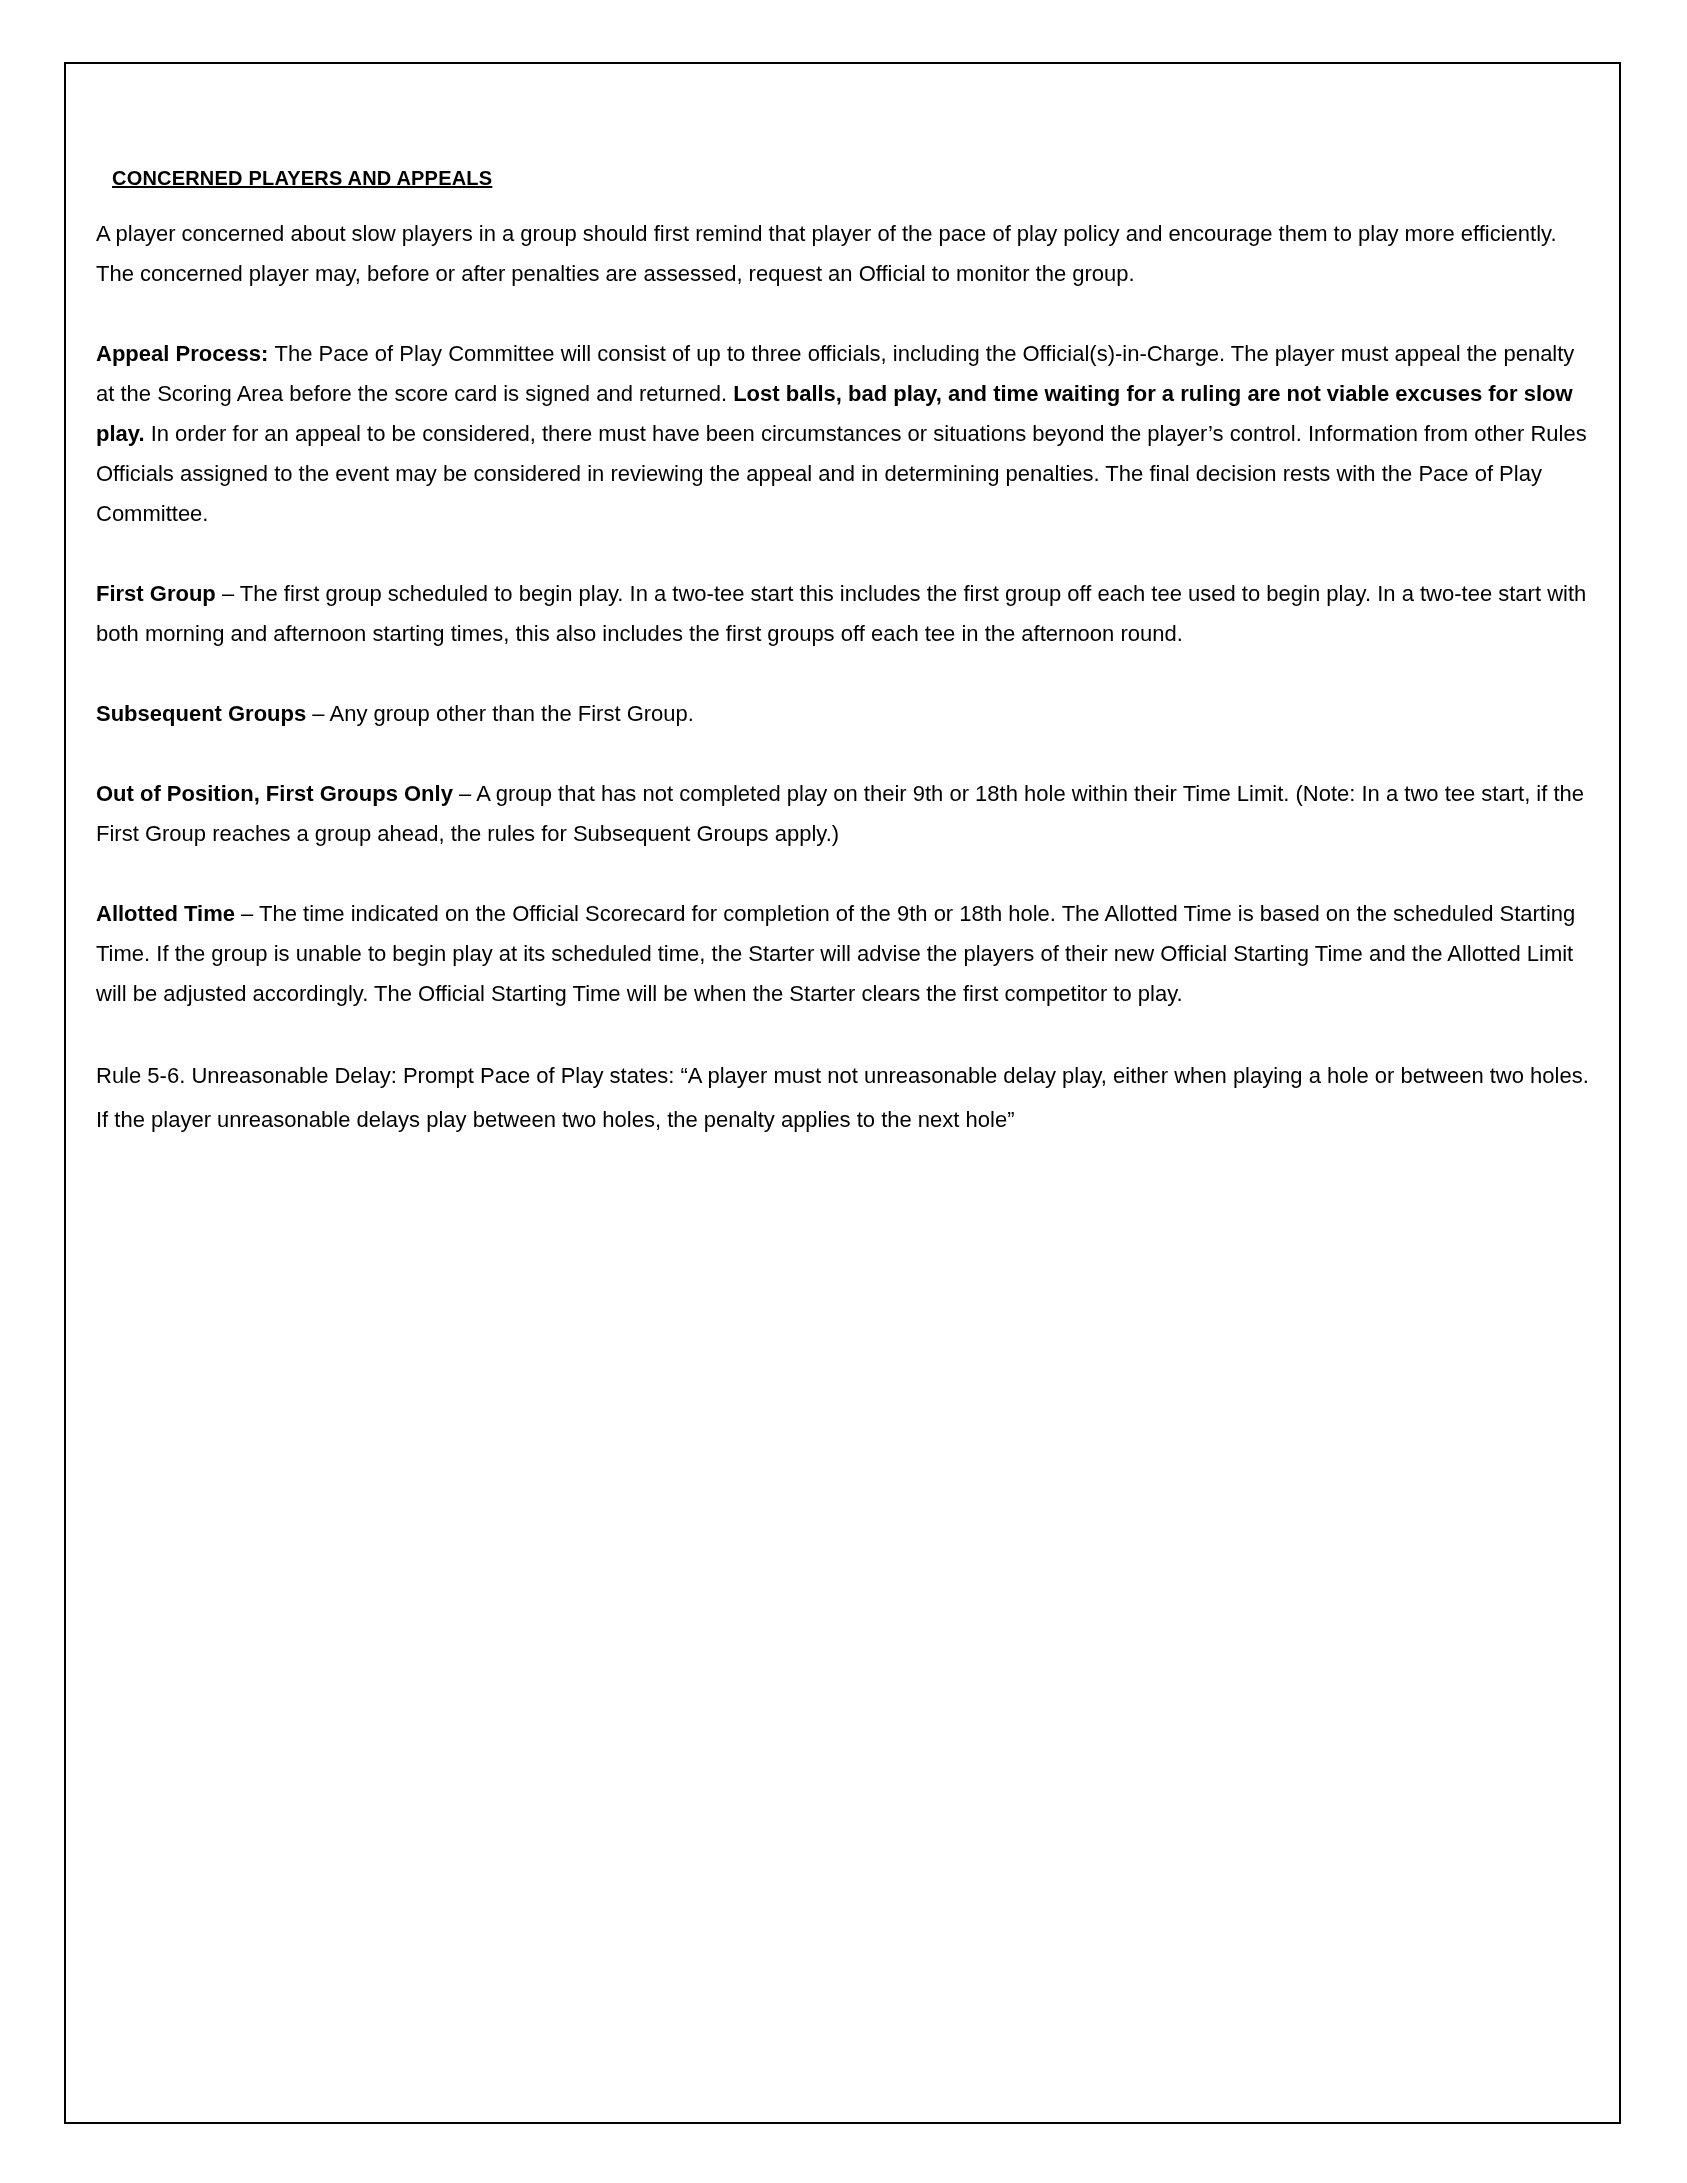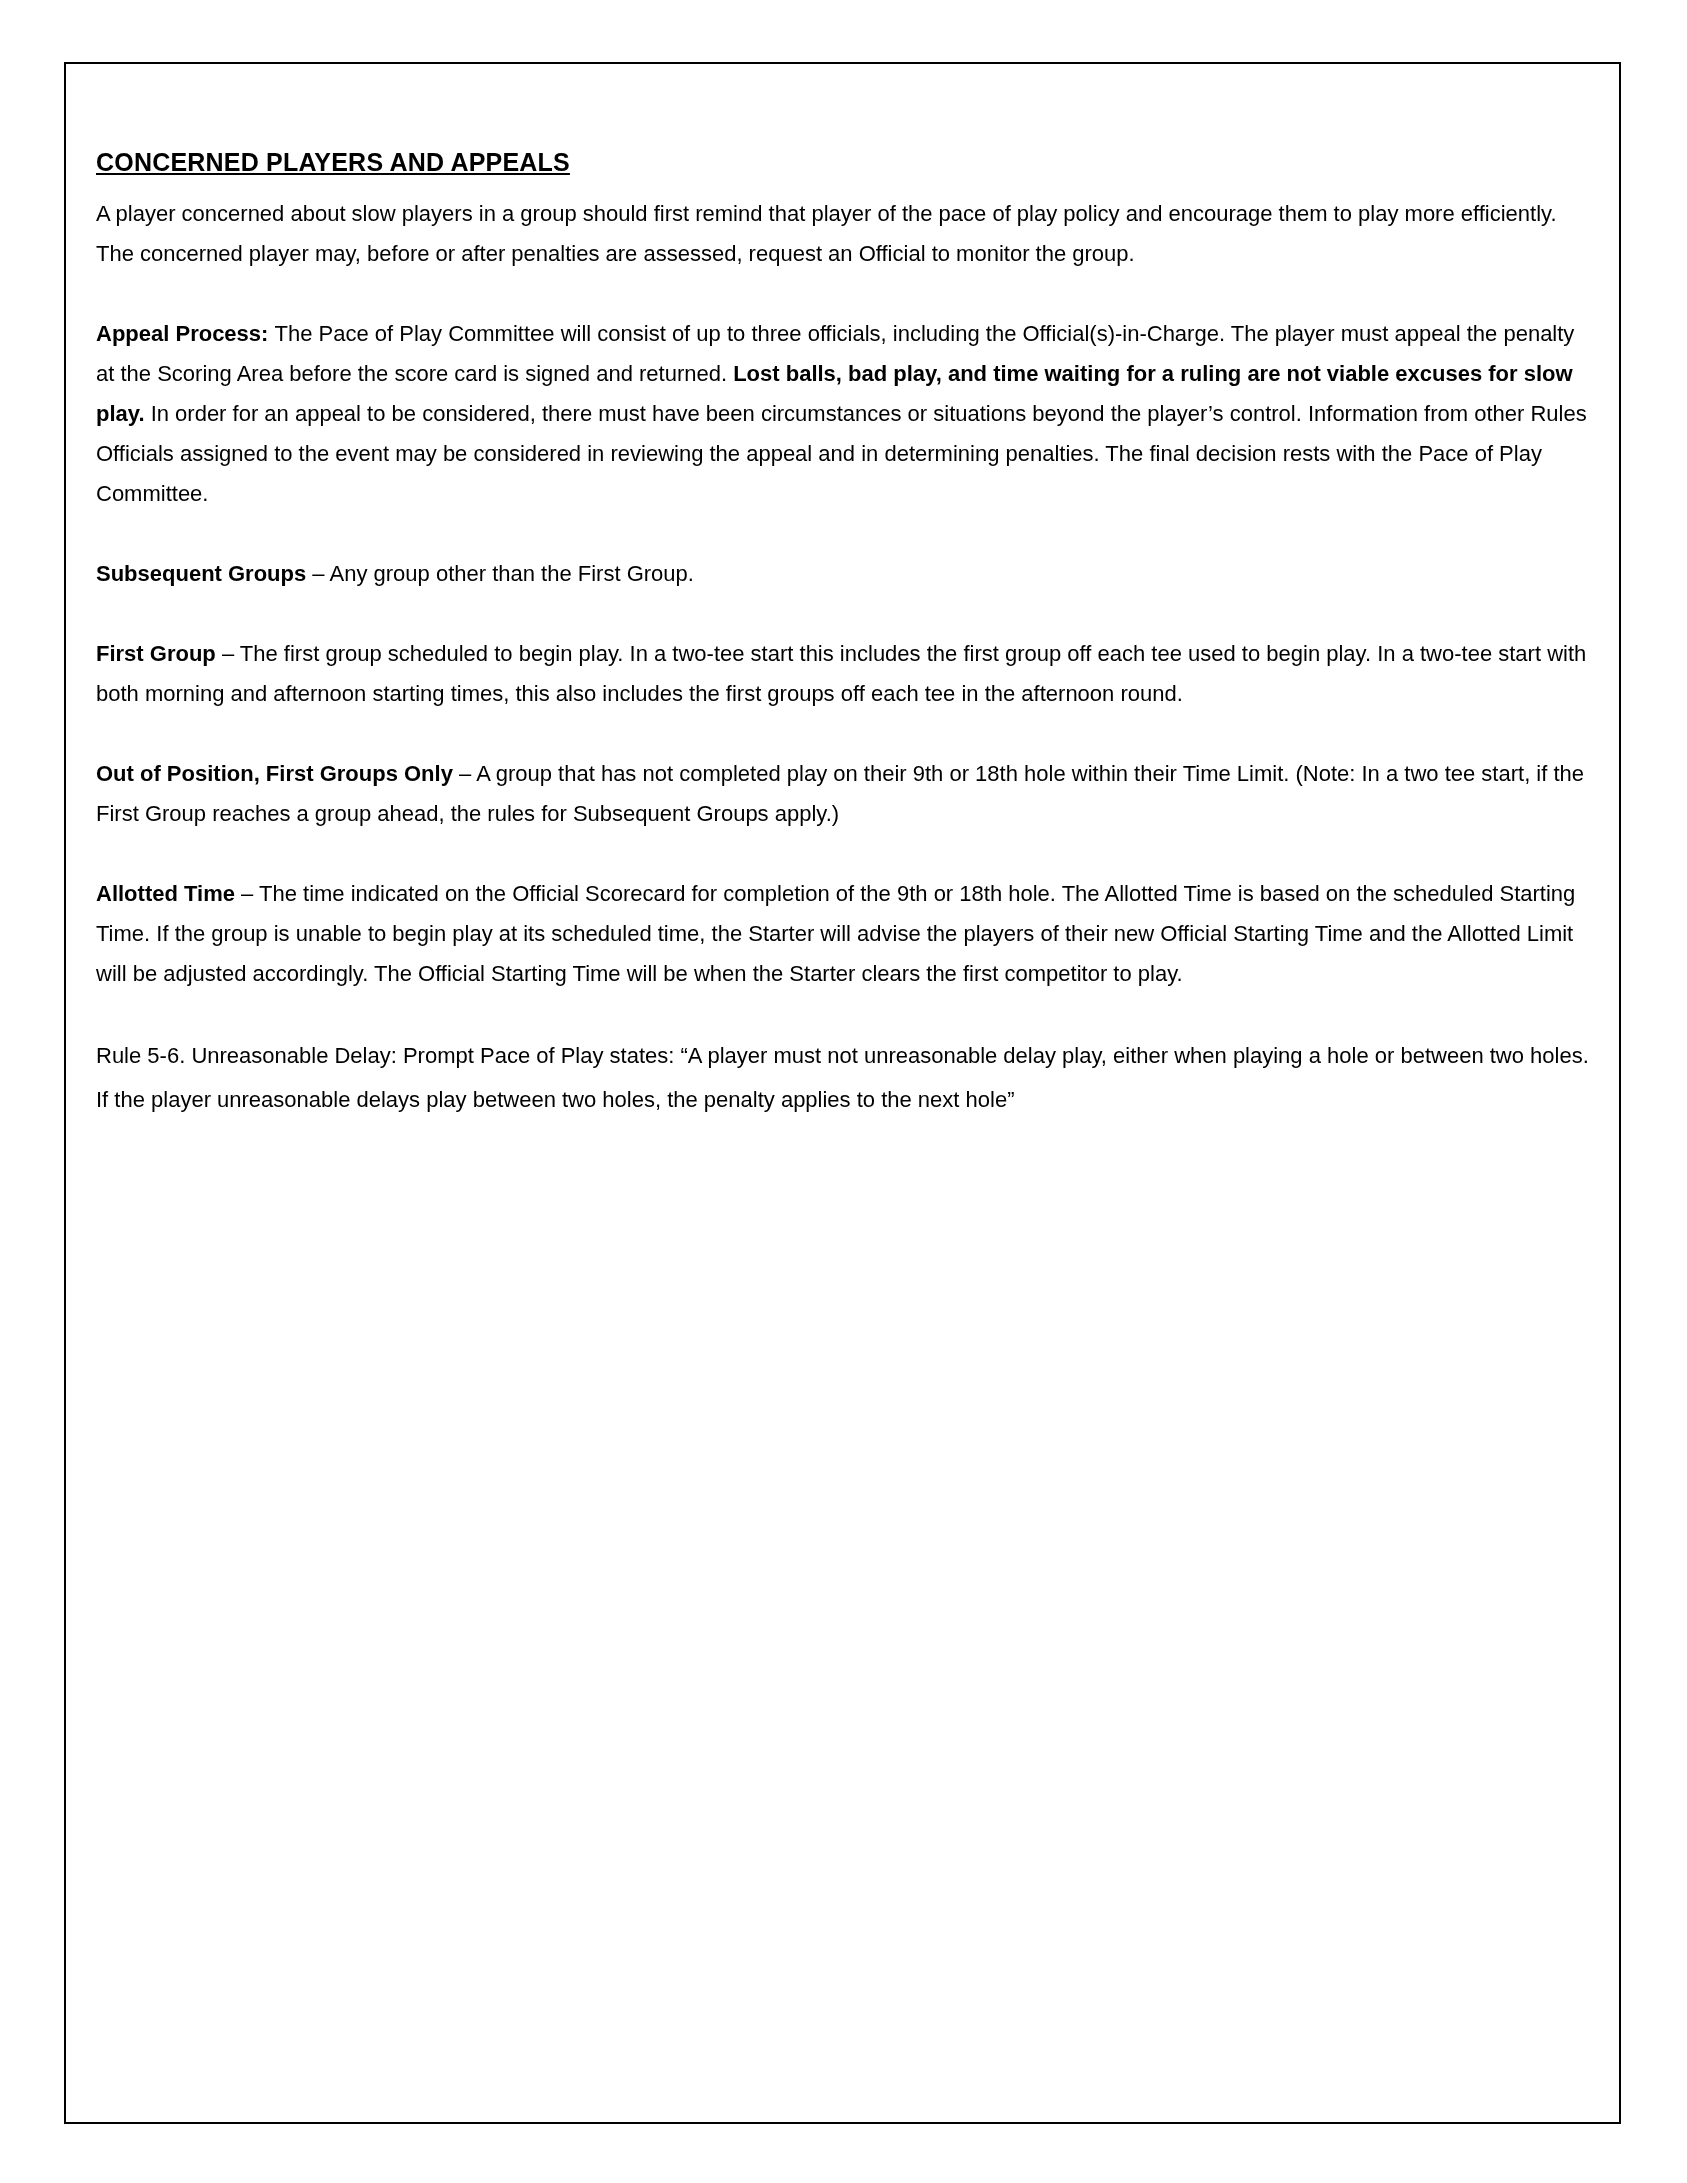--- a/index.html
+++ b/index.html
@@ -28,24 +28,24 @@
   .content {
     position: absolute;
     left: 30px;
     top: 78px;
     width: 1495px;
     font-size: 22px;
     line-height: 40px;
     color: #000000;
   }
   .doc-heading {
-    font-size: 25px;
+    font-size: 20px;
     font-weight: bold;
     text-decoration: underline;
-    margin: 0;
+    margin: 16px;
     line-height: 40px;
     letter-spacing: 0.2px;
   }
   .doc-paragraph {
     margin: 12px 0 40px 0;
   }
   .doc-paragraph:last-child {
     margin-bottom: 0;
   }
   .extra-space {
@@ -61,20 +61,20 @@
   }
 </style>
 </head>
 <body>
 
 <div class="page-border">
   <div class="content">
       <h2 class="doc-heading">CONCERNED PLAYERS AND APPEALS</h2>
       <p class="doc-paragraph"><span class="normal">A player concerned about slow players in a group should first remind that player of the pace of play policy and encourage them to play more efficiently. The concerned player may, before or after penalties are assessed, request an Official to monitor the group.</span></p>
       <p class="doc-paragraph"><span class="bold">Appeal Process: </span><span class="normal">The Pace of Play Committee will consist of up to three officials, including the Official(s)-in-Charge. The player must appeal the penalty at the Scoring Area before the score card is signed and returned. </span><span class="bold">Lost balls, bad play, and time waiting for a ruling are not viable excuses for slow play. </span><span class="normal">In order for an appeal to be considered, there must have been circumstances or situations beyond the player’s control. Information from other Rules Officials assigned to the event may be considered in reviewing the appeal and in determining penalties. The final decision rests with the Pace of Play Committee.</span></p>
+      <p class="doc-paragraph"><span class="bold">First Group </span><span class="normal">– The first group scheduled to begin play. In a two-tee start this includes the first group off each tee used to begin play. In a two-tee start with both morning and afternoon starting times, this also includes the first groups off each tee in the afternoon round.</span></p>
       <p class="doc-paragraph"><span class="bold">Subsequent Groups </span><span class="normal">– Any group other than the First Group.</span></p>
-      <p class="doc-paragraph"><span class="bold">First Group </span><span class="normal">– The first group scheduled to begin play. In a two-tee start this includes the first group off each tee used to begin play. In a two-tee start with both morning and afternoon starting times, this also includes the first groups off each tee in the afternoon round.</span></p>
       <p class="doc-paragraph"><span class="bold">Out of Position, First Groups Only </span><span class="normal">– A group that has not completed play on their 9th or 18th hole within their Time Limit. (Note: In a two tee start, if the First Group reaches a group ahead, the rules for Subsequent Groups apply.)</span></p>
       <p class="doc-paragraph"><span class="bold">Allotted Time </span><span class="normal">– The time indicated on the Official Scorecard for completion of the 9th or 18th hole. The Allotted Time is based on the scheduled Starting Time. If the group is unable to begin play at its scheduled time, the Starter will advise the players of their new Official Starting Time and the Allotted Limit will be adjusted accordingly. The Official Starting Time will be when the Starter clears the first competitor to play.</span></p>
       <p class="doc-paragraph extra-space"><span class="normal">Rule 5-6. Unreasonable Delay: Prompt Pace of Play states: “A player must not unreasonable delay play, either when playing a hole or between two holes.  If the player unreasonable delays play between two holes, the penalty applies to the next hole”</span></p>
     </div>
 </div>
 
 
 </body></html>

